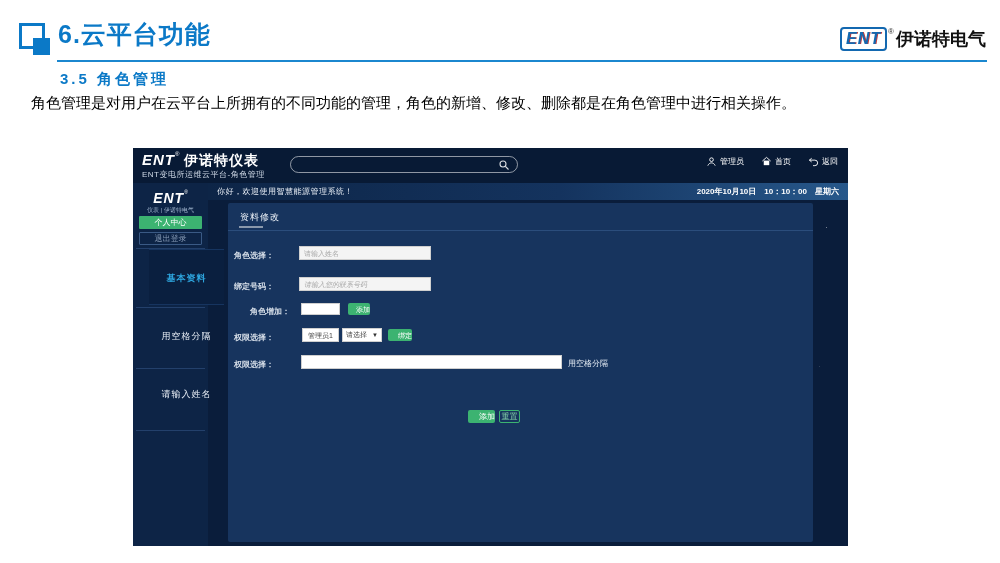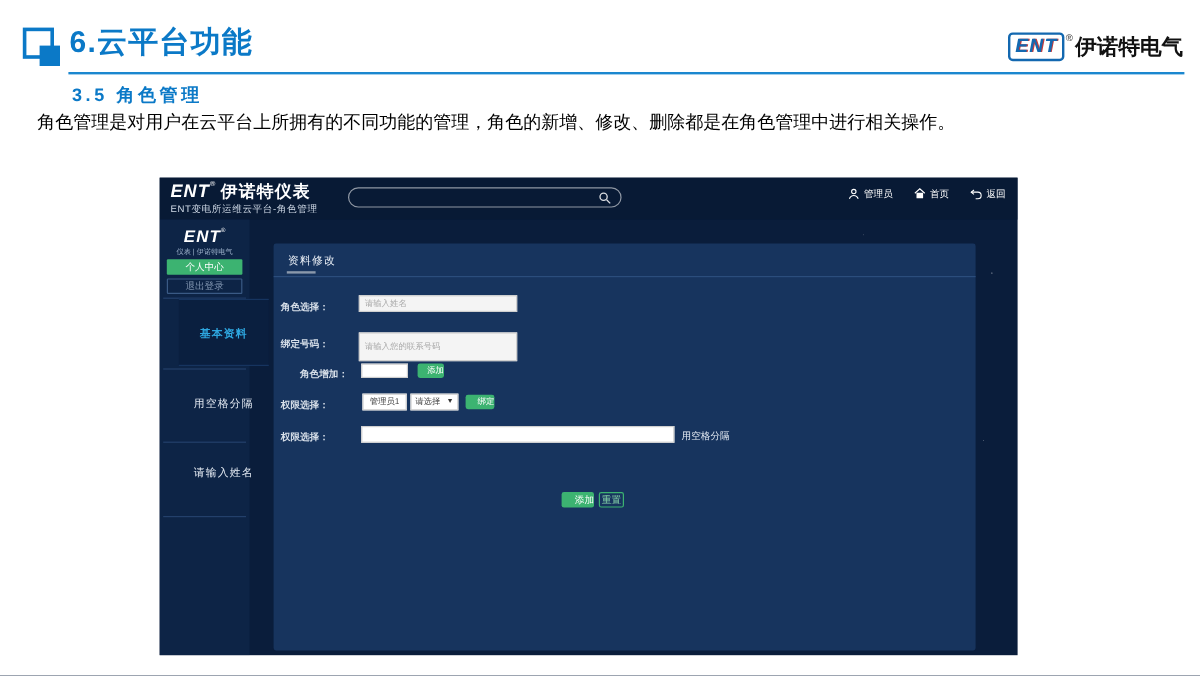--- a/index.html
+++ b/index.html
@@ -130,20 +130,28 @@
       <div class="action">
         <svg viewBox="0 0 24 24" fill="none" stroke="#fff" stroke-width="2">
           <path d="M8 5L3 9l5 4"></path>
             <path d="M3 9h12a6 6 0 0 1 0 12h-4"></path>
         </svg>
         <span>返回</span>
       </div>
     </div>
   </div>
 
+  <div class="welcome-bar">
+    <span class="welcome-text">你好，欢迎使用智慧能源管理系统！</span>
+    <span class="datetime">
+      <span>2020年10月10日</span>
+      <span>10：10：00</span>
+      <span>星期六</span>
+    </span>
+  </div>
 
   <div class="sidebar">
     <div class="sb-logo">
       <span class="ent">ENT</span><span class="reg">®</span>
     </div>
     <div class="sb-caption">仪表 | 伊诺特电气</div>
     <div class="sb-btn-green">个人中心</div>
     <div class="sb-btn-outline">退出登录</div>
 
     <div class="sb-sep" style="top:65px;"></div>
@@ -163,21 +171,21 @@
 
   <div class="panel">
     <div class="panel-title">资料修改</div>
     <div class="panel-title-underline"></div>
     <div class="panel-rule"></div>
 
     <div class="frow-label" style="top:47px;">角色选择：</div>
     <input class="txt-input" style="left: 71px; top: 43px; width: 132px; height: 14px;" placeholder="请输入姓名">
 
     <div class="frow-label" style="top:78px;">绑定号码：</div>
-    <input class="txt-input" style="left: 71px; top: 74px; width: 132px; height: 24px;" placeholder="请输入您的联系号码">
+    <input class="txt-input" style="left: 71px; top: 74px; width: 132px; height: 14px; font-style: italic;" placeholder="请输入您的联系号码">
 
     <div class="frow-label" style="top:103px;margin-left:16px;">角色增加：</div>
     <input class="txt-input" style="left: 73px; top: 100px; width: 39px; height: 12px; background: rgb(255, 255, 255);">
     <button class="btn-green" style="left:120px; top:100px; width:22px; height:12px; font-size:7px; line-height:11px;">添加</button>
 
     <div class="frow-label" style="top:129px;">权限选择：</div>
     <div class="white-box" style="left:74px; top:125px; width:37px; height:14px; line-height:13px;">管理员1</div>
     <div class="mini-select" style="left:114px; top:125px; width:40px; height:14px;">
       <span>请选择</span>
       <span class="caret">▼</span>

